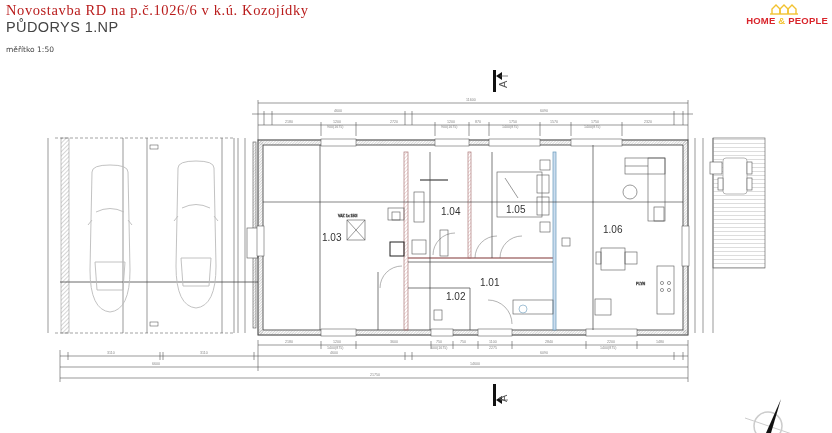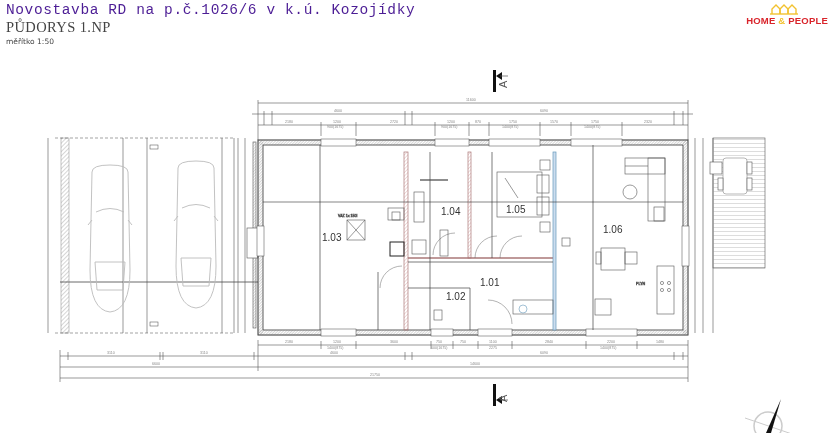--- a/index.html
+++ b/index.html
@@ -1,20 +1,20 @@
 <!DOCTYPE html>
 <html><head>
 <meta charset="utf-8">
 <style>
   html, body { margin: 0; padding: 0; background: #ffffff; }
   body { width: 832px; height: 433px; position: relative; overflow: hidden; font-family: "DejaVu Sans", sans-serif; color: #333; }
   .title-block { position: absolute; left: 6px; top: 2px; }
-  .t1 { font-family: Liberation Mono, monospace; font-size: 14.5px; letter-spacing: 0.6px; color: #4c1d95; line-height: 17px; font-weight: 300; }
-  .t2 { font-family: Liberation Serif, serif; font-size: 14.5px; letter-spacing: 0.4px; color: #444; line-height: 17px; }
-  .t3 { font-family: "DejaVu Sans", sans-serif; font-size: 7.5px; color: #444; line-height: 9px; margin-top: 1px; }
+  .t1 { font-family: Liberation Serif, serif; font-size: 14.5px; letter-spacing: 0.6px; color: #b91c1c; line-height: 17px; font-weight: 300; }
+  .t2 { font-family: Liberation Sans, sans-serif; font-size: 14.5px; letter-spacing: 0.4px; color: #444; line-height: 17px; }
+  .t3 { font-family: "DejaVu Sans", sans-serif; font-size: 7.5px; color: #444; line-height: 9px; margin-top: 9px; }
   .logo { position: absolute; left: 742px; top: 4px; width: 86px; height: 26px; text-align: right; }
   .logo-crown { display: block; height: 11px; }
   .logo-text { font-family: "Liberation Sans", sans-serif; font-weight: bold; font-size: 9.5px; color: #d9242b; letter-spacing: 0.2px; line-height: 11px; }
   .logo-amp { color: #f2c230; }
   svg.plan { position: absolute; left: 0; top: 0; }
   .room-label { font-family: "Liberation Sans", sans-serif; font-size: 10px; fill: #333; }
   .dim { font-family: "Liberation Sans", sans-serif; font-size: 3.6px; fill: #888; }
   .sect { font-family: "Liberation Sans", sans-serif; font-size: 11px; fill: #555; }
 </style>
 </head>

